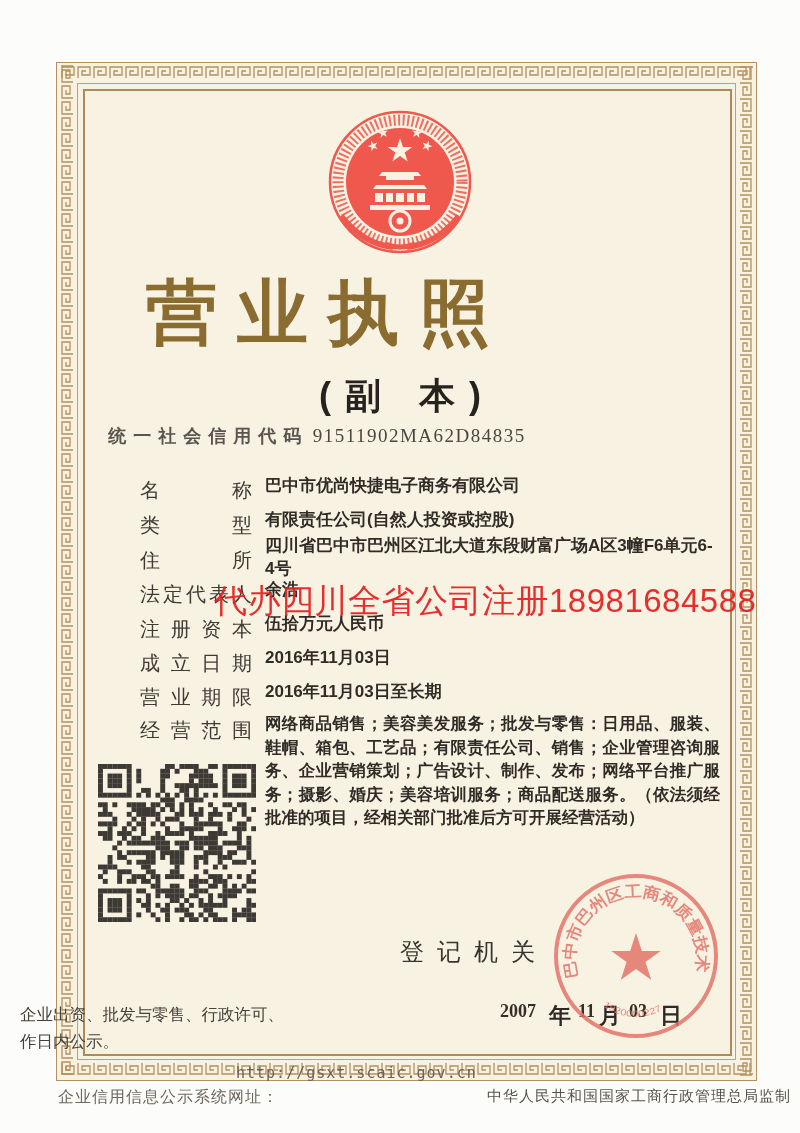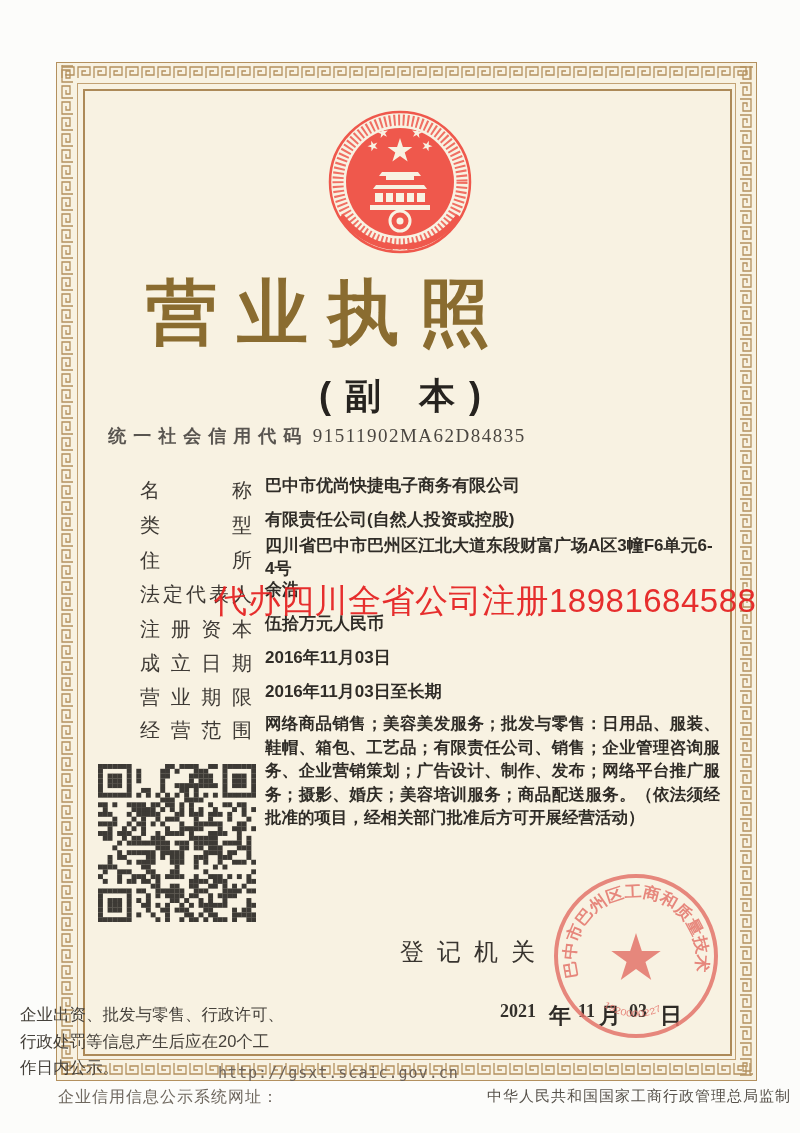--- a/index.html
+++ b/index.html
@@ -38,21 +38,21 @@
   .qr{left:98px;top:764px;width:158px;height:158px;}
   
   .registrar{left:368px;top:936px;font-size:24px;font-weight:500;letter-spacing:13px;color:#38342f;margin-left:32px;}
   .seal{left:547px;top:867px;width:178px;height:178px;opacity:.85;z-index:25;}
   .dateline{z-index:10;}
   .d-num{font-family:"Liberation Serif",serif;font-size:18px;font-weight:700;color:#33302b;}
   .d-cjk{font-family:"Liberation Serif",serif;font-size:22px;font-weight:700;color:#2d2a26;}
   
   .notice{left:20px;top:1001px;width:266px;font-size:16.5px;line-height:26.5px;
     font-weight:500;color:#45413b;z-index:20;}
-  .url{left:218px;top:1064px;font-family:"DejaVu Sans Mono",monospace;font-size:15px;
+  .url{left:236px;top:1064px;font-family:"DejaVu Sans Mono",monospace;font-size:15px;
     color:#6b6158;letter-spacing:1px;z-index:20;}
   .publab{left:58px;top:1087px;font-family:"Liberation Serif",serif;font-size:16px;color:#6e675e;letter-spacing:1px;}
   .issuer{left:487px;top:1087px;font-family:"Liberation Serif",serif;font-size:15px;color:#57524b;letter-spacing:1px;}
 </style>
 </head>
 <body>
 
 <div class="abs paper-fill"></div>
 <div class="abs line-outer"></div>
 <div class="abs band" id="band-top" style="left:60px;top:65px;width:693px;height:15px;"><svg width="693" height="15" viewBox="0 0 693 15">
@@ -1361,27 +1361,26 @@
     <use href="#sealstar" fill="#e4756b" transform="translate(89,92) scale(26)"></use>
     <text font-size="16" fill="#e4756b" font-weight="600" font-family="Liberation Sans, sans-serif">
       <textPath href="#ringpath" startOffset="0" textLength="310" lengthAdjust="spacingAndGlyphs">巴中市巴州区工商和质量技术监督管理局</textPath>
     </text>
     <text font-size="9" fill="#e4756b" font-family="Liberation Sans, sans-serif">
       <textPath href="#numpath" startOffset="8" textLength="62" lengthAdjust="spacingAndGlyphs">1920000227</textPath>
     </text>
   </svg>
 </div>
 
-<div class="abs dateline d-num" style="left:500px;top:1001px;">2021</div>
+<div class="abs dateline d-num" style="left:500px;top:1001px;">2007</div>
 <div class="abs dateline d-cjk" style="left:549px;top:1001px;">年</div>
 <div class="abs dateline d-num" style="left:578px;top:1001px;">11</div>
 <div class="abs dateline d-cjk" style="left:599px;top:1001px;">月</div>
 <div class="abs dateline d-num" style="left:629px;top:1001px;">03</div>
 <div class="abs dateline d-cjk" style="left:660px;top:1001px;">日</div>
 
 <div class="abs notice">
   <div>企业出资、批发与零售、行政许可、</div>
-  <div>行政处罚等信息产生后应在20个工</div>
   <div>作日内公示。</div>
 </div>
 <div class="abs url">http://gsxt.scaic.gov.cn</div>
 <div class="abs publab">企业信用信息公示系统网址：</div>
 <div class="abs issuer">中华人民共和国国家工商行政管理总局监制</div>
 
 </body></html>

